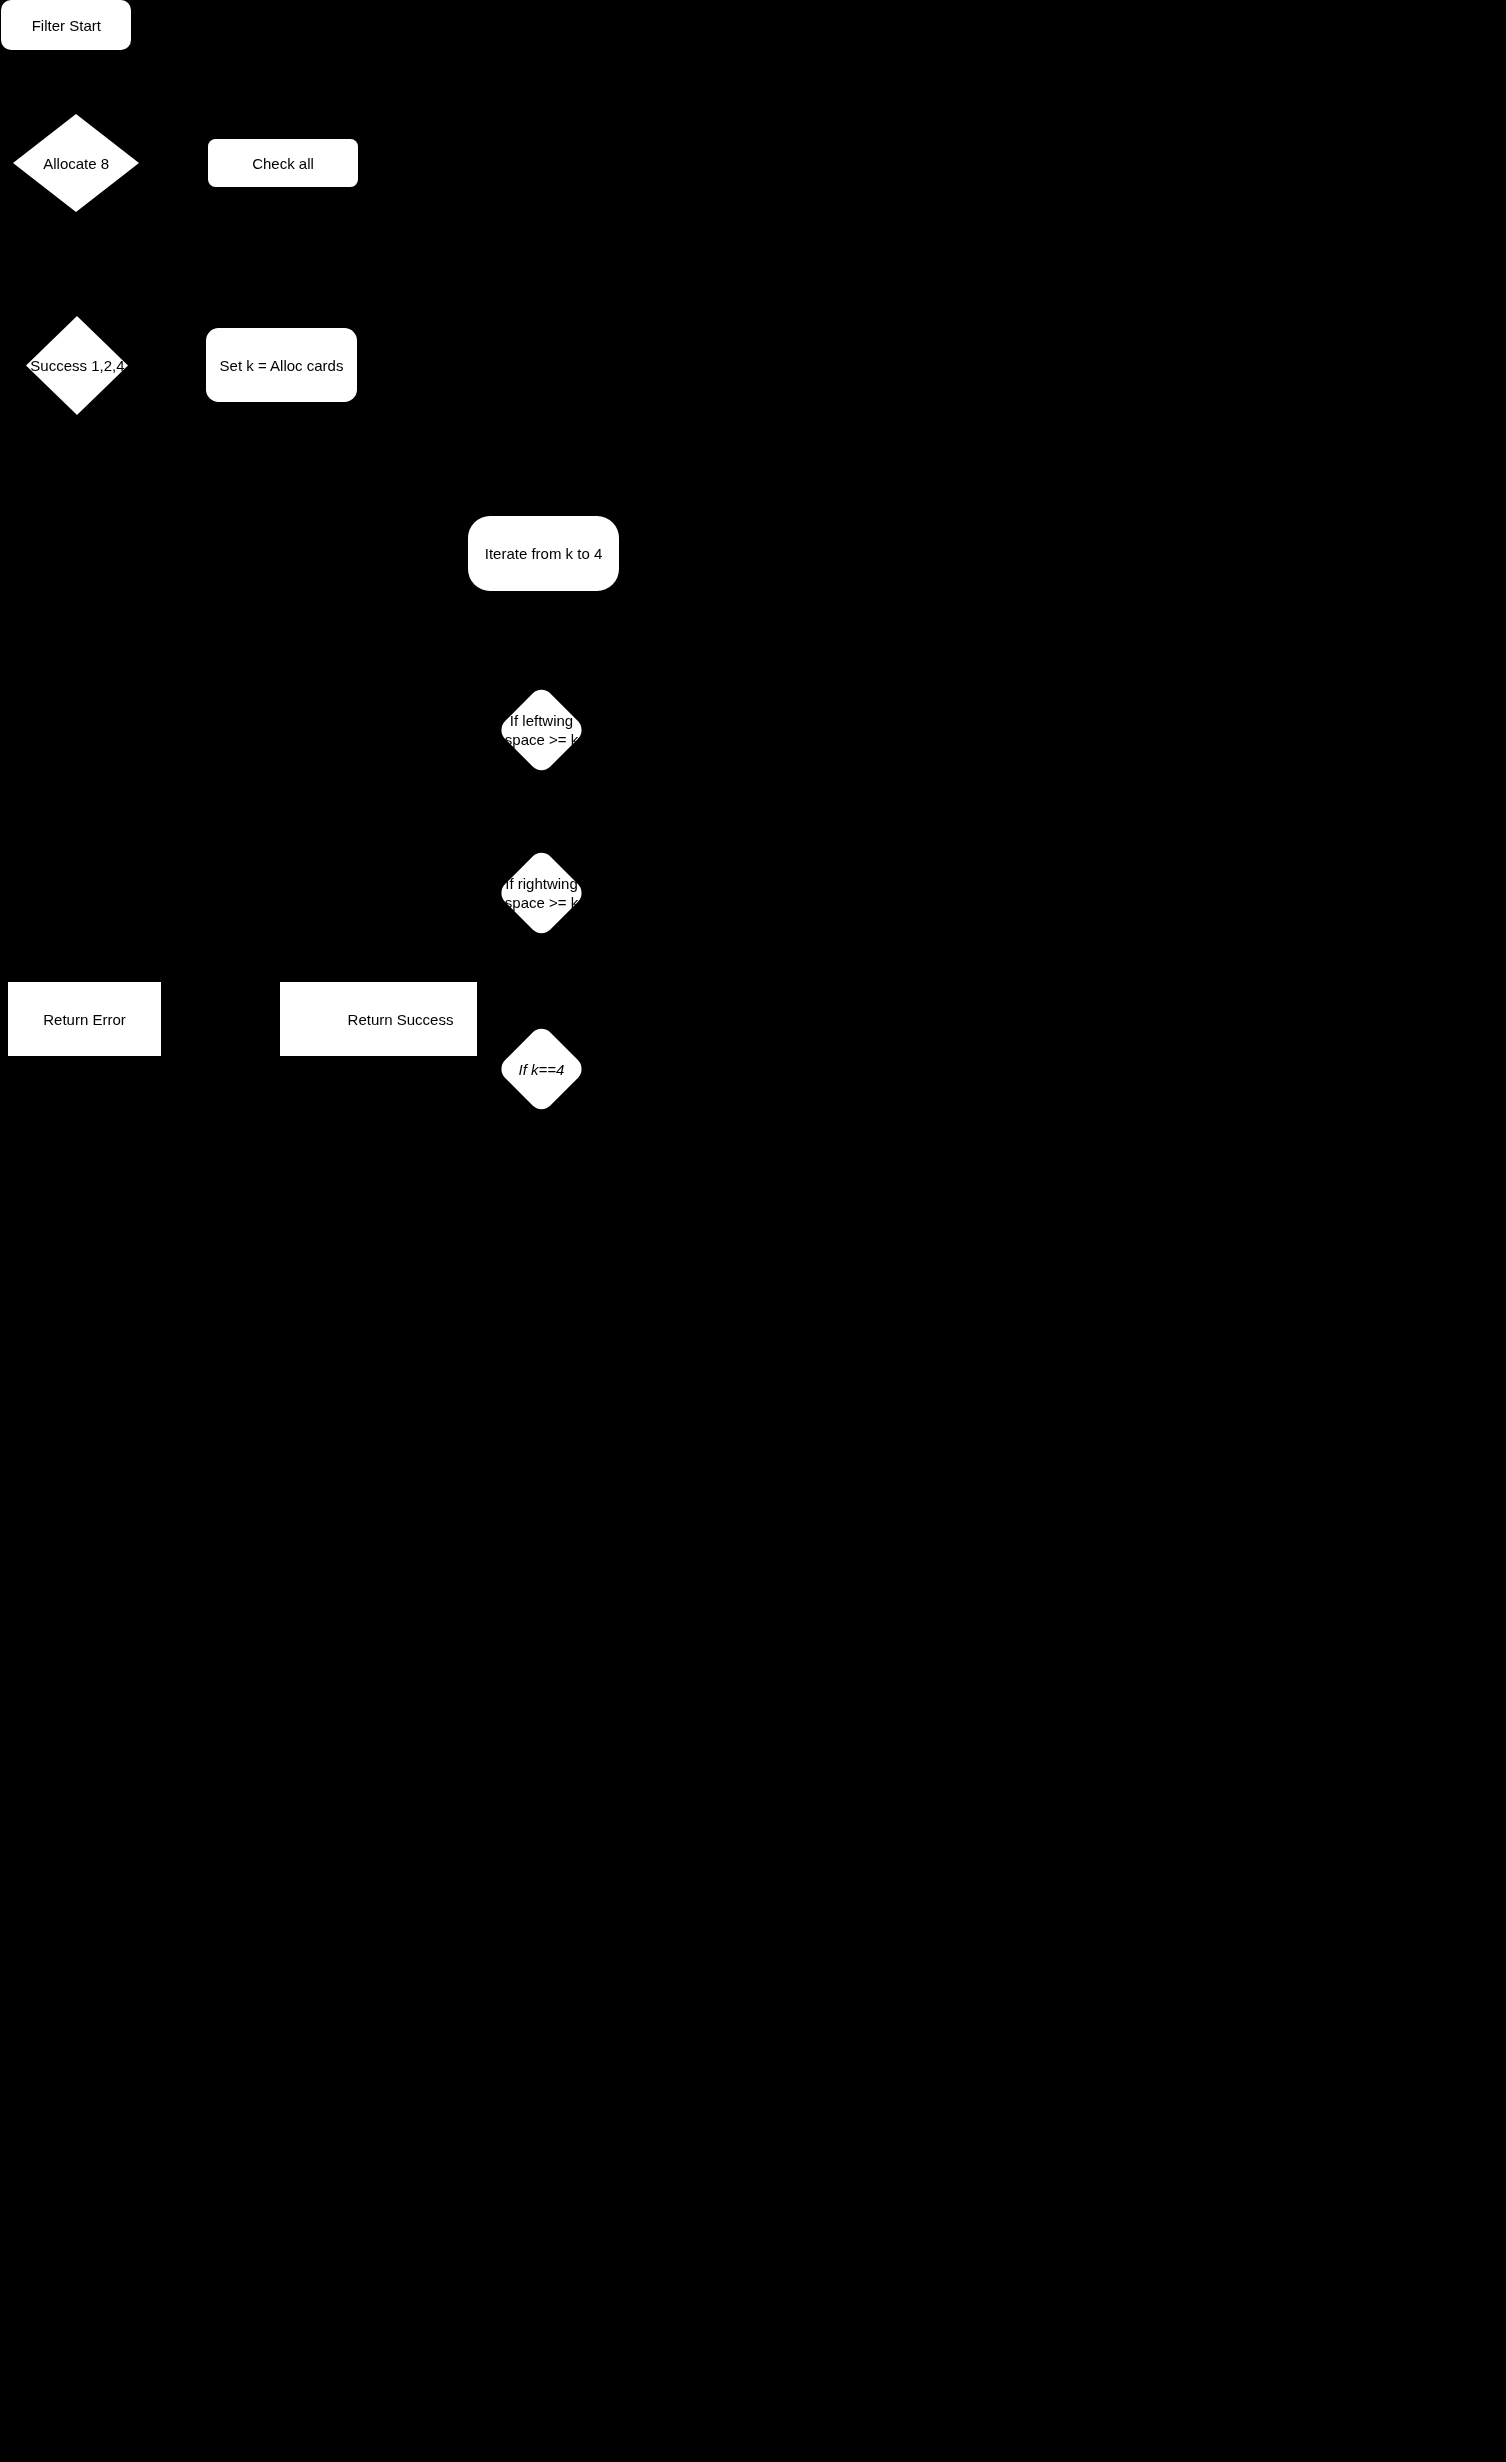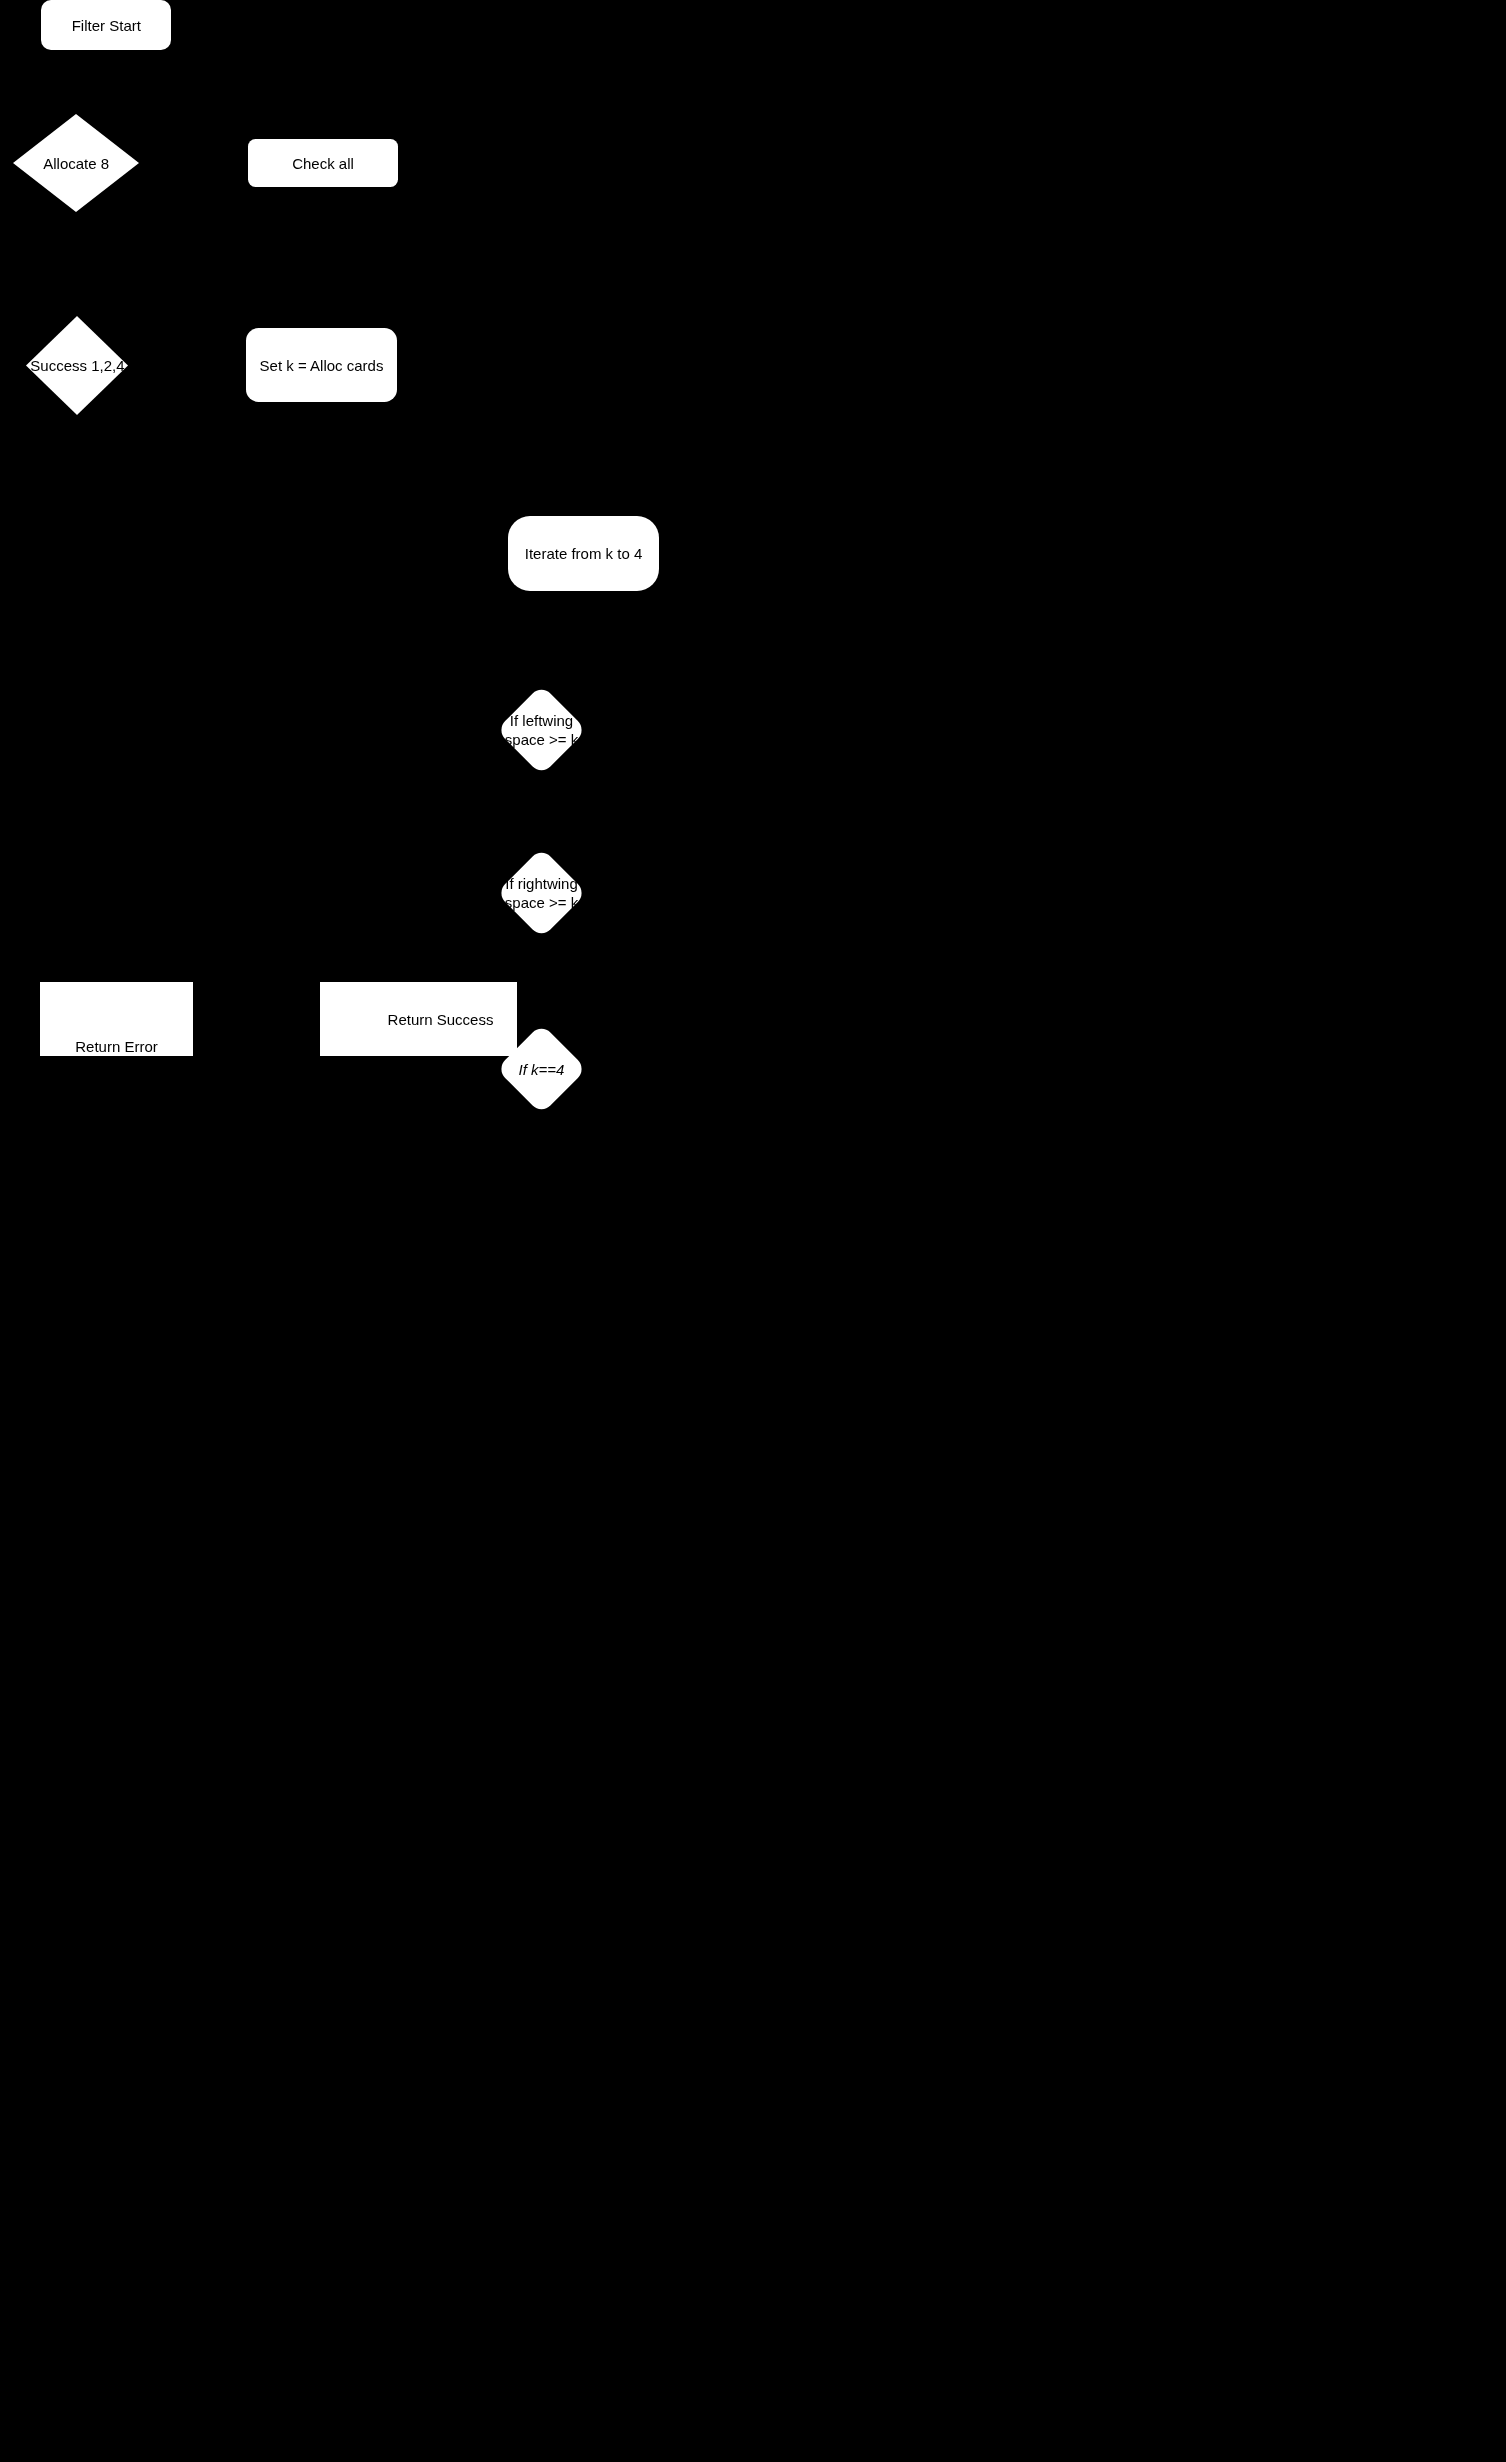--- a/index.html
+++ b/index.html
@@ -39,32 +39,32 @@
   .node svg.shape{
     position:absolute;
     left:0; top:0;
     width:100%; height:100%;
     overflow:visible;
   }
   .node svg.shape polygon,
   .node svg.shape rect{
     fill:var(--fill);
   }
-  .box{ background:var(--fill);margin-left:40px; }
+  .box{ background:var(--fill); }
 
   
   .n-filter-start   { left:1.3px;   top:0px;    width:130px; height:50px;  border-radius:10px; }
   .n-allocate-8     { left:13.2px;  top:114px;  width:126px; height:98px; }
   .n-check-all      { left:208px; top:139px;  width:150px; height:48px;  border-radius:7.5px; }
   .n-allocate-124   { left:26.4px;  top:316px;  width:102px; height:99px; }
   .n-set-k          { left:206px; top:328px;  width:151px; height:74px; border-radius:12.6px; }
   .n-iterate        { left:468px; top:516px;  width:151px; height:75px; border-radius:22px; }
   .n-if-leftwing    { left:496px; top:685px; width:91px; height:90px; }
   .n-if-rightwing   { left:496px; top:848px; width:91px; height:90px; }
-  .n-return-error   { left:0px;   top:982px; width:153px; height:74px; border-radius:0;align-items:flex-end; }
+  .n-return-error   { left:8px;   top:982px; width:153px; height:74px; border-radius:0; }
   .n-return-success { left:280px; top:982px; width:153px; height:74px; border-radius:0;padding-left:44px; }
   .n-if-k4          { left:496px; top:1024px; width:91px; height:90px;font-style:italic; }
 </style>
 </head>
 <body>
 
 <div class="canvas">
 
   <div class="node box n-filter-start">
     <span class="label">Filter Start</span>

